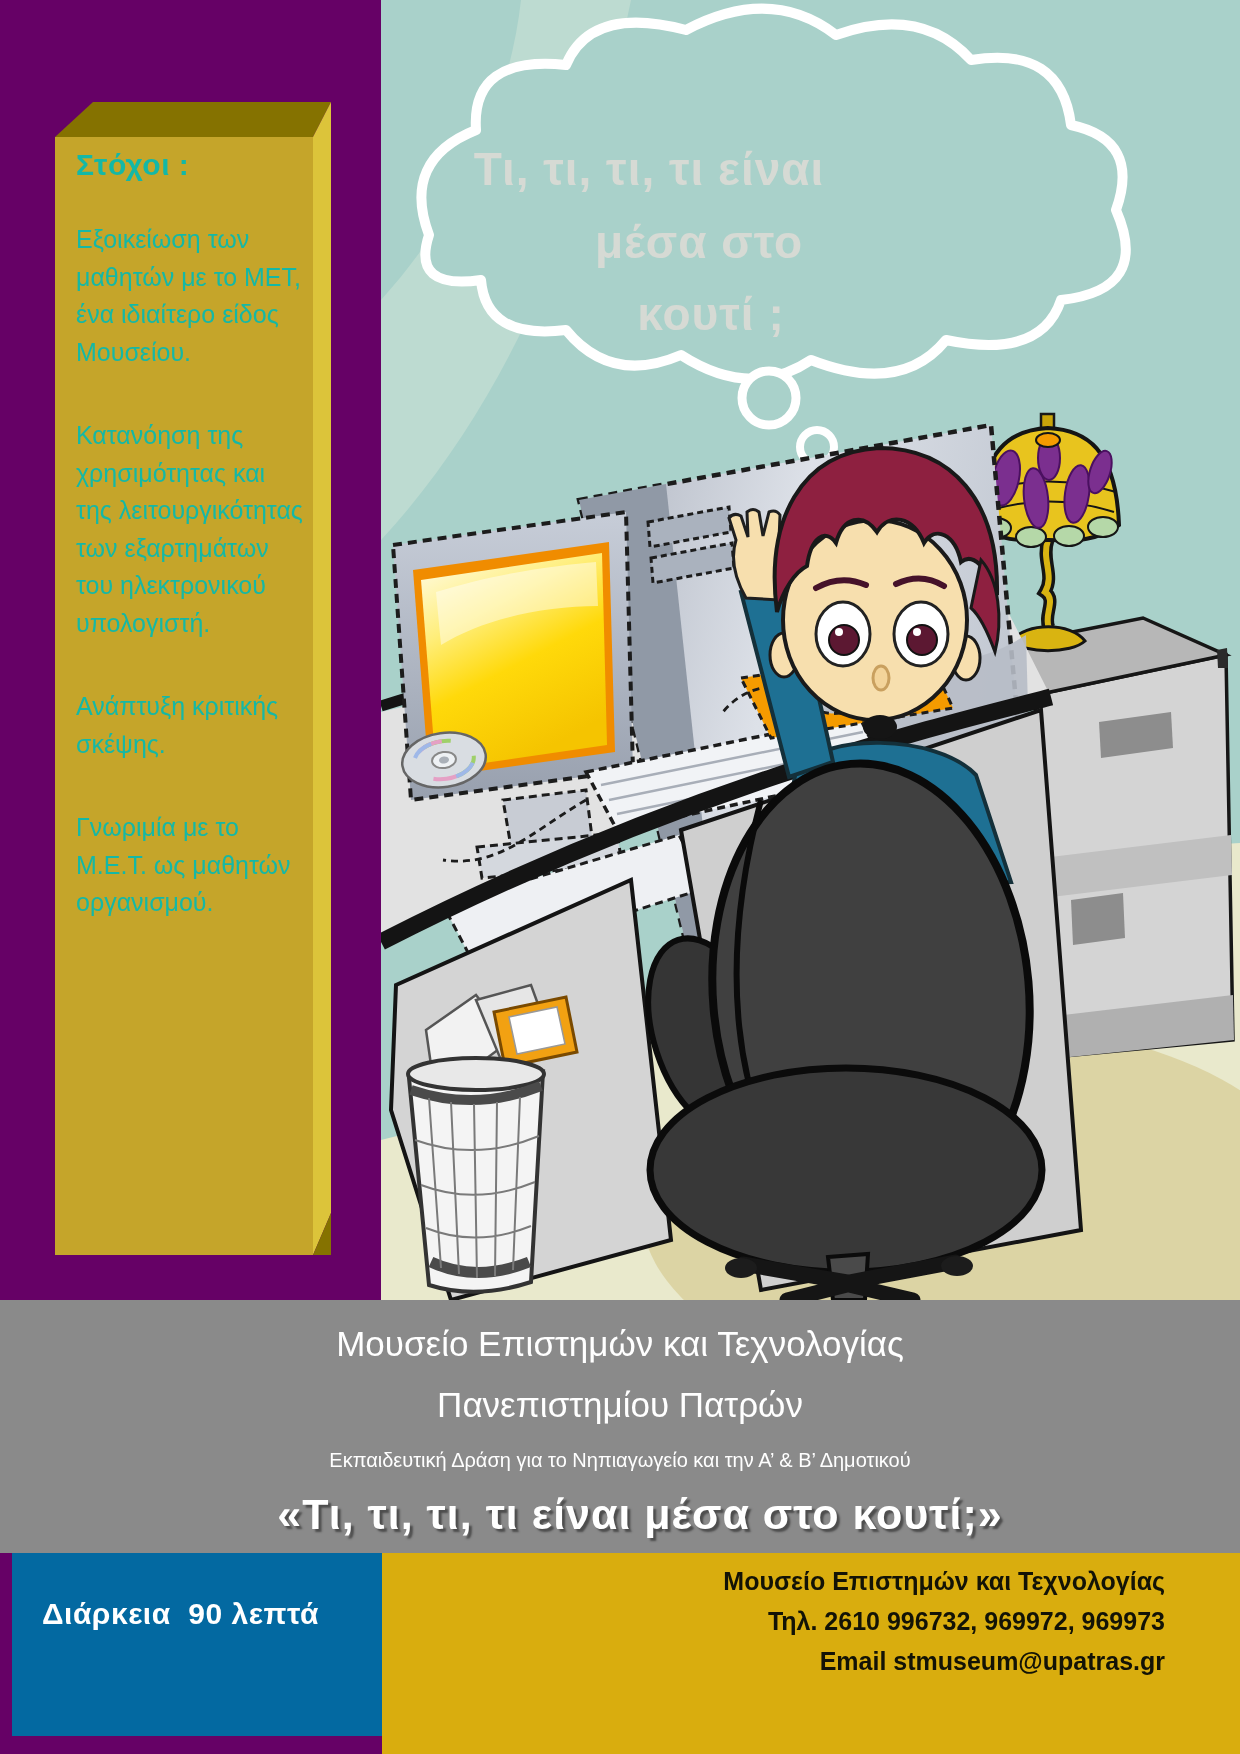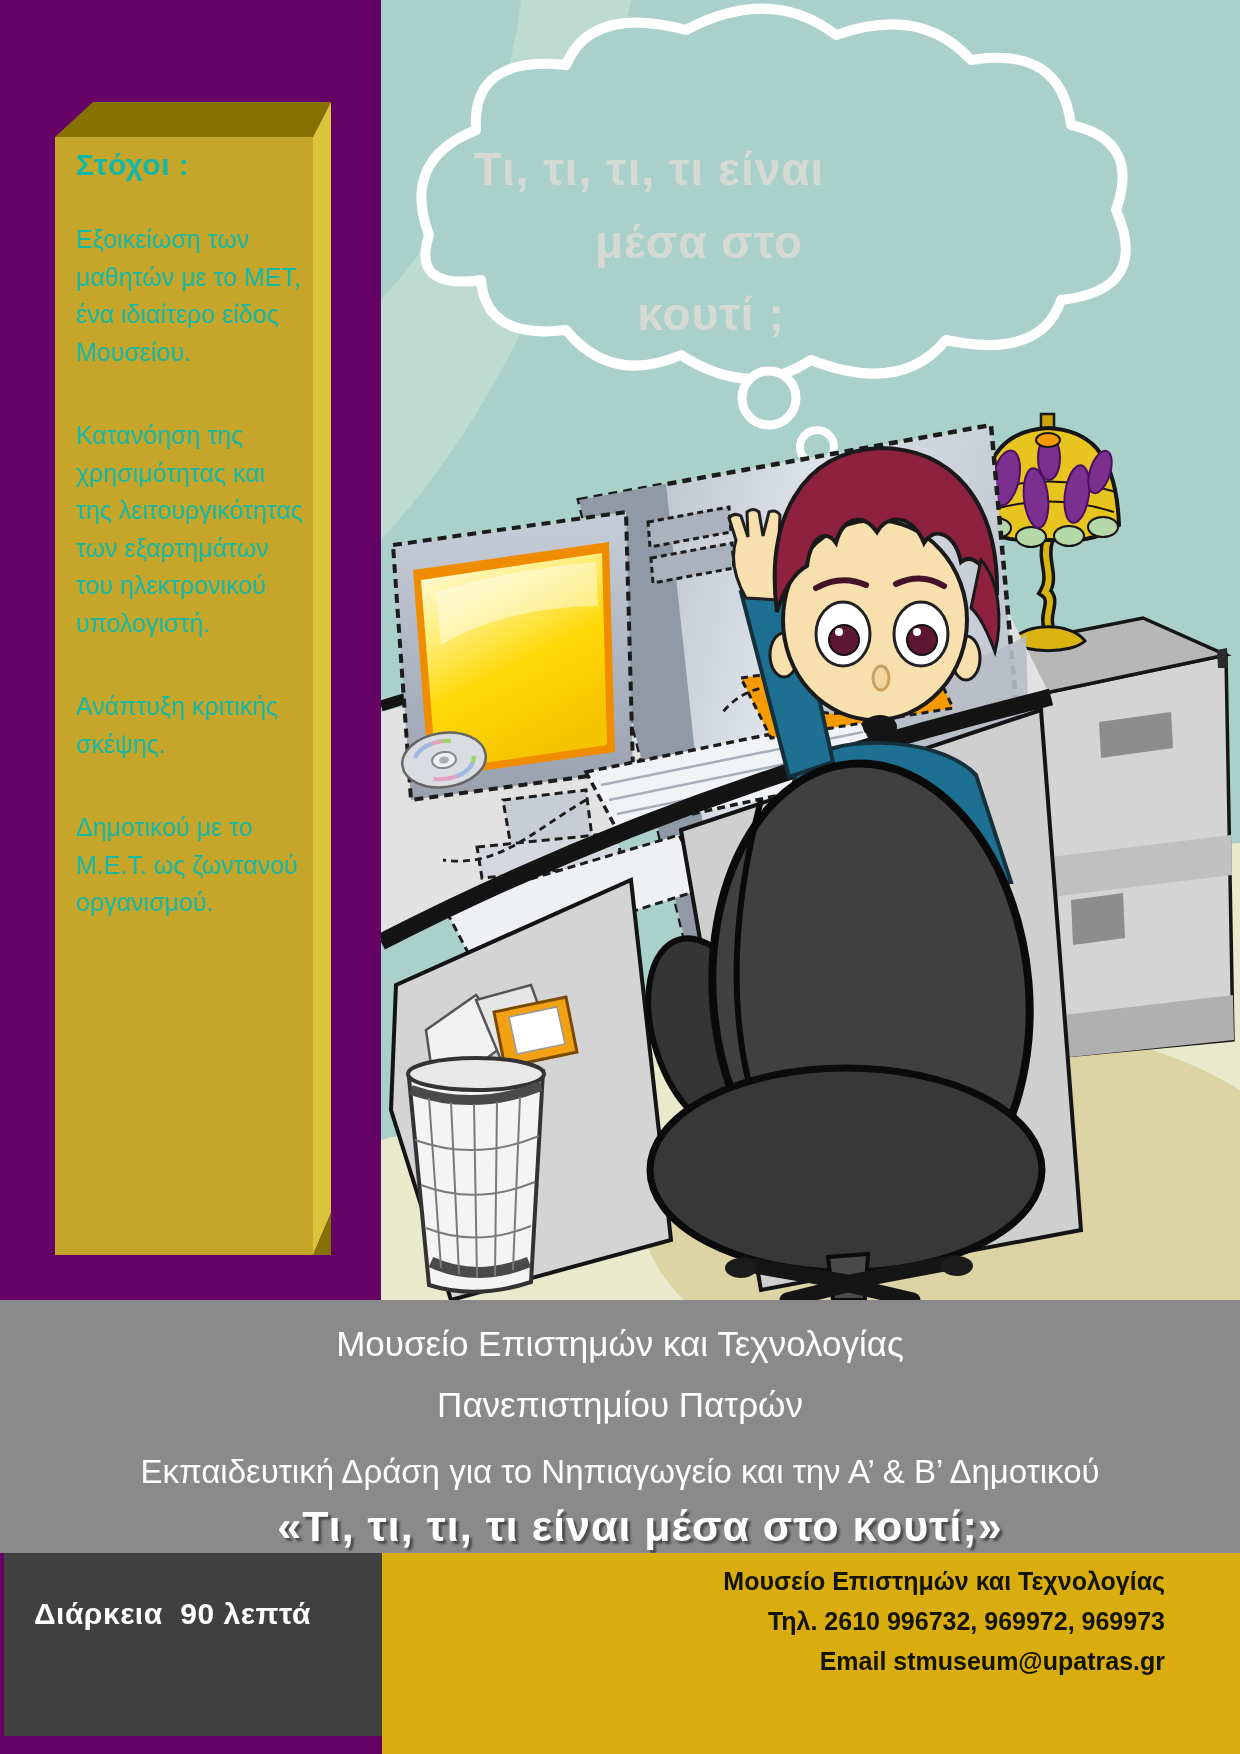--- a/index.html
+++ b/index.html
@@ -21,29 +21,29 @@
   
   .art{position:absolute;left:381px;top:0;width:859px;height:1300px;}
   .bubble-text{fill:#d6dad4;font-weight:600;font-size:46px;letter-spacing:1px;}
   
   .band-gray{
     position:absolute;left:0;top:1300px;width:1240px;height:253px;background:#8a8a8a;
     color:#ffffff;text-align:center;
   }
   .band-line1{font-size:35px;padding-top:14px;line-height:60px;}
   .band-line2{font-size:35px;line-height:62px;}
-  .band-line3{font-size:33px;margin-top:20px;line-height:32px;}
+  .band-line3{font-size:20px;margin-top:8px;line-height:32px;}
   .band-line4{
     font-size:43px;font-weight:bold;margin-top:14px;letter-spacing:1px;
     text-shadow:3px 3px 2px rgba(45,45,45,.65);
     padding-left:40px;
   }
   
   .bottom-left{
-    position:absolute;left:4px;top:1553px;width:382px;height:183px;background:#404040;
+    position:absolute;left:12px;top:1553px;width:382px;height:183px;background:#0369a1;
   }
   .duration{
     position:absolute;left:30px;top:44px;color:#ffffff;font-size:30px;font-weight:bold;
     white-space:pre-wrap;letter-spacing:.5px;
   }
   .bottom-right{
     position:absolute;left:382px;top:1553px;width:858px;height:201px;background:#d9ad0e;
     color:#131306;text-align:right;padding:8px 75px 0 0;box-sizing:border-box;
   }
   .bottom-right div{font-size:25px;font-weight:700;line-height:40px;}
@@ -60,21 +60,21 @@
     <polygon points="313,137 331,102 331,1213 313,1255" fill="#dcc43a"></polygon>
     <polygon points="313,1255 331,1213 331,1255" fill="#857200"></polygon>
     <rect x="55" y="137" width="258" height="1118" fill="#c5a52a"></rect>
   </svg>
 
   <div class="goal-text">
     <h2>Στόχοι :</h2>
     <p>Εξοικείωση των μαθητών με το ΜΕΤ, ένα ιδιαίτερο είδος Μουσείου.</p>
     <p>Κατανόηση  της χρησιμότητας και της λειτουργικότητας των εξαρτημάτων του ηλεκτρονικού υπολογιστή.</p>
     <p>Ανάπτυξη κριτικής σκέψης.</p>
-    <p>Δημοτικού με το Μ.Ε.Τ. ως ζωντανού οργανισμού.</p>
+    <p>Γνωριμία με το Μ.Ε.Τ. ως μαθητών οργανισμού.</p>
   </div>
 
   <svg class="art" viewBox="0 0 859 1300" aria-hidden="true">
     <defs>
       <linearGradient id="scr" x1="0" y1="0" x2="0.45" y2="1">
         <stop offset="0" stop-color="#fffdf0"></stop>
           <stop offset="0.35" stop-color="#ffee7a"></stop>
         <stop offset="0.62" stop-color="#ffd90a"></stop>
           <stop offset="1" stop-color="#f5c400"></stop>
       </linearGradient>

